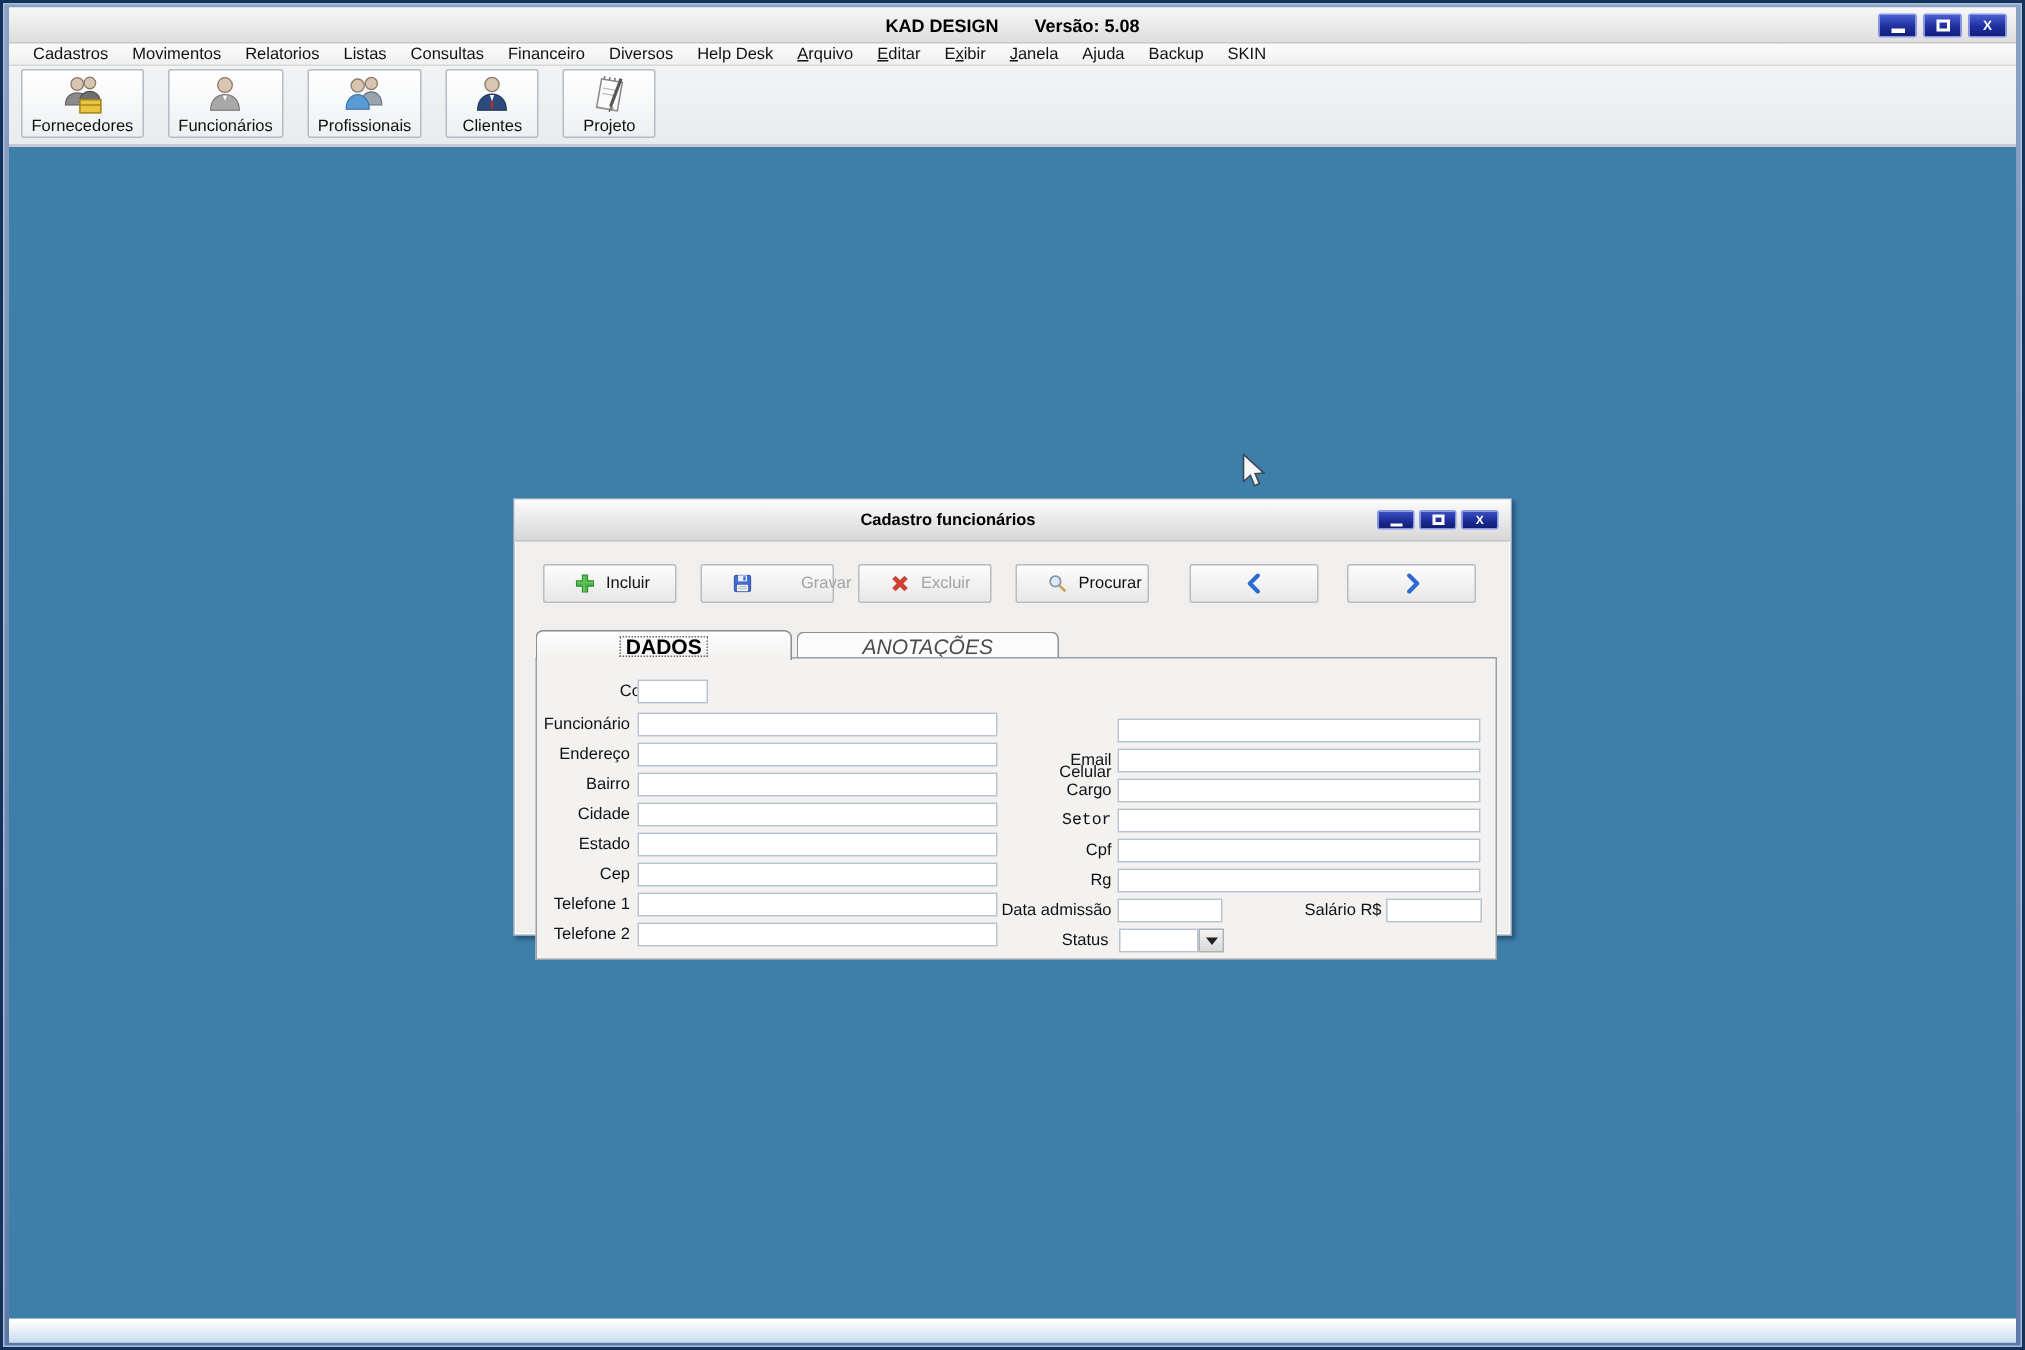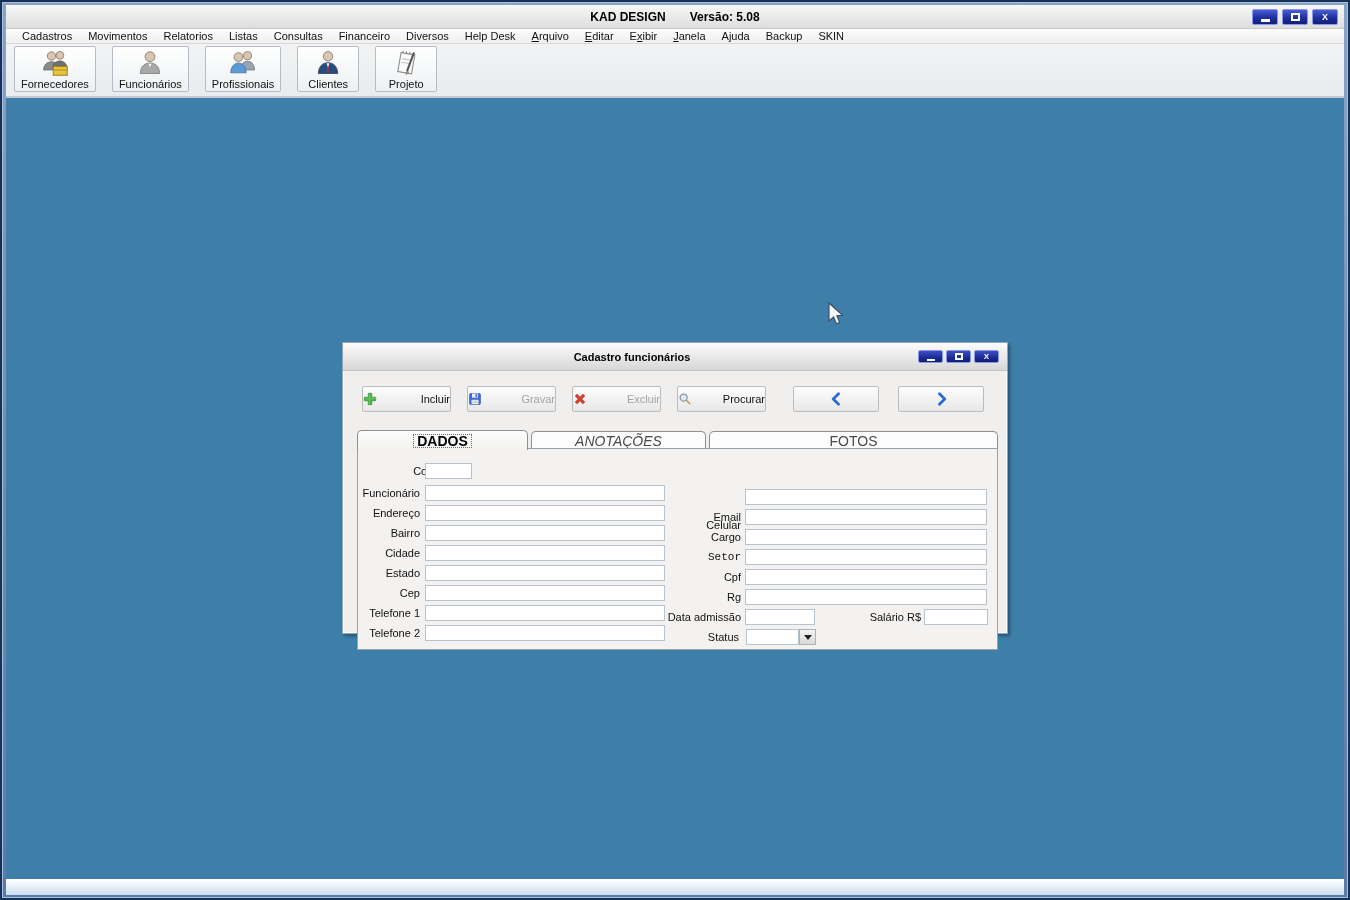--- a/index.html
+++ b/index.html
@@ -39,42 +39,42 @@
   .toolbtn svg { width:30px; height:28px; }
 
   
   .mdi { flex:1; position:relative; background:#3e7fa9; }
 
   
   .statusbar { height:16px; background:linear-gradient(180deg,#ffffff,#c9dcee);
                border-top:1px solid #ffffff; }
 
   
-  .child { position:absolute; left:336px; top:244px; width:666px; height:292px;
+  .child { position:absolute; left:336px; top:234px; width:666px; height:292px;
            background:#f0efed; border:1px solid #91a5bb;
            box-shadow:inset 0 0 0 1px #ffffff, 2px 2px 3px rgba(8,28,58,0.45); }
   .child-titlebar { height:28px; position:relative; background:linear-gradient(180deg,#fcfcfc,#d7d7d7);
                     border-bottom:1px solid #c2c2c2; }
   .child-title { position:absolute; left:0; right:86px; top:0; height:100%;
                  display:flex; align-items:center; justify-content:center;
                  font-size:11px; font-weight:bold; color:#000; }
   .child-controls { position:absolute; right:8px; top:7px; display:flex; gap:3px; }
   .cbtn { width:25px; height:13px; border:1px solid #8898e8; border-radius:2px;
           background:linear-gradient(180deg,#3b4fc4 0%,#1c2b94 60%,#121e74 100%);
           color:#fff; display:flex; align-items:center; justify-content:center;
           font-size:8px; font-weight:bold; cursor:default; }
   .cglyph-min { width:8px; height:2px; background:#fff; margin-top:6px; }
   .cglyph-max { width:8px; height:7px; border:2px solid #fff; }
   .child-body { position:relative; height:296px; }
 
   
   .act { position:absolute; top:15px; height:26px; width:89px; border:1px solid #bcbcbc; border-radius:2px;
          background:linear-gradient(180deg,#fdfdfd,#e7e7e7); display:flex; align-items:center;
-         justify-content:space-between; gap:7px; font-size:11px; color:#111; cursor:default;
-         font-family:"Liberation Sans", sans-serif; }
+         justify-content:flex-start; gap:7px; font-size:11px; color:#111; cursor:default;
+         font-family:"Liberation Sans", sans-serif;padding-left:20px; }
   .act.disabled { color:#a3a3a3; }
   .act svg { width:14px; height:14px; flex:0 0 auto; }
   .navbtn { position:absolute; top:15px; height:26px; width:86px; border:1px solid #bcbcbc; border-radius:2px;
             background:linear-gradient(180deg,#fdfdfd,#e7e7e7); display:flex; align-items:center;
             justify-content:center; cursor:default; }
   .navbtn svg { width:13px; height:14px; }
 
   
   .tabs { position:absolute; left:14px; top:59px; width:641px; height:19px; }
   .tab { position:absolute; top:1px; height:18px; background:#fcfcfc; border:1px solid #8f8f8f;
@@ -260,23 +260,20 @@
               <path d="M5.5 1.5 L12 8 L5.5 14.5" fill="none" stroke="#2a6bd3" stroke-width="3.4" stroke-linecap="round" stroke-linejoin="round"></path>
             </svg>
           </div>
 
           <div class="tabs">
             <div class="tab selected" style="left:0; width:171px;">
               <span class="tab-focus">DADOS</span>
             </div>
             <div class="tab" style="left:174px; width:175px;font-style:italic;">
               <span>ANOTAÇÕES</span>
-            </div>
-            <div class="tab" style="left:352px; width:289px;">
-              <span>FOTOS</span>
             </div>
           </div>
           <div class="tab-content"></div>
 
           <span class="fl" style="left:0;width:77px;top:92px;margin-left:28px;">Codigo</span>
           <input class="fi" style="left: 82px; width: 47px; top: 92px;" value="">
           <span class="fl" style="left:0;width:77px;top:114px;">Funcionário</span>
           <input class="fi" style="left: 82px; width: 240px; top: 114px;" value="">
           <span class="fl" style="left:0;width:77px;top:134px;">Endereço</span>
           <input class="fi" style="left: 82px; width: 240px; top: 134px;" value="">

